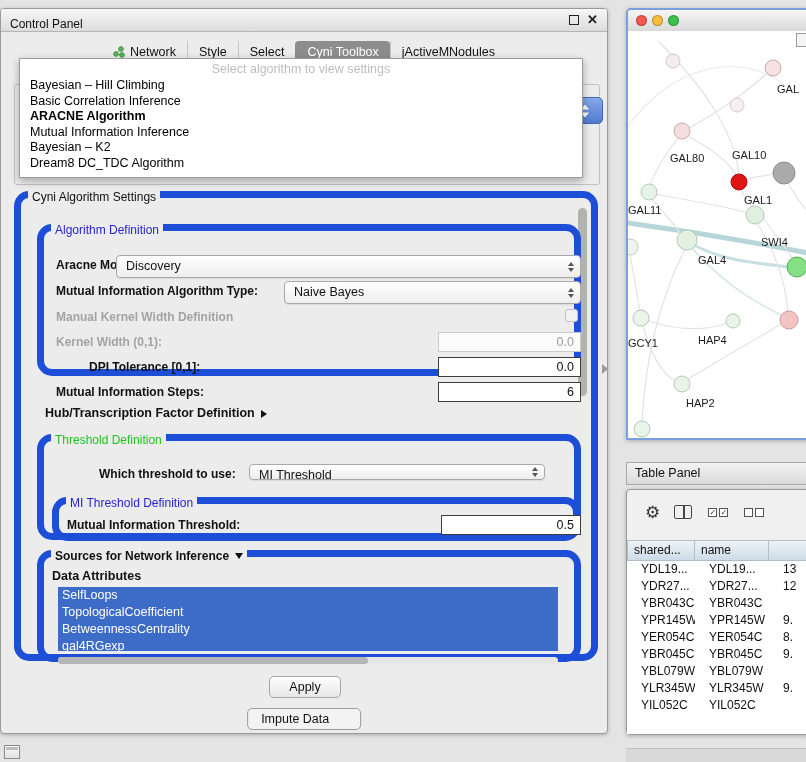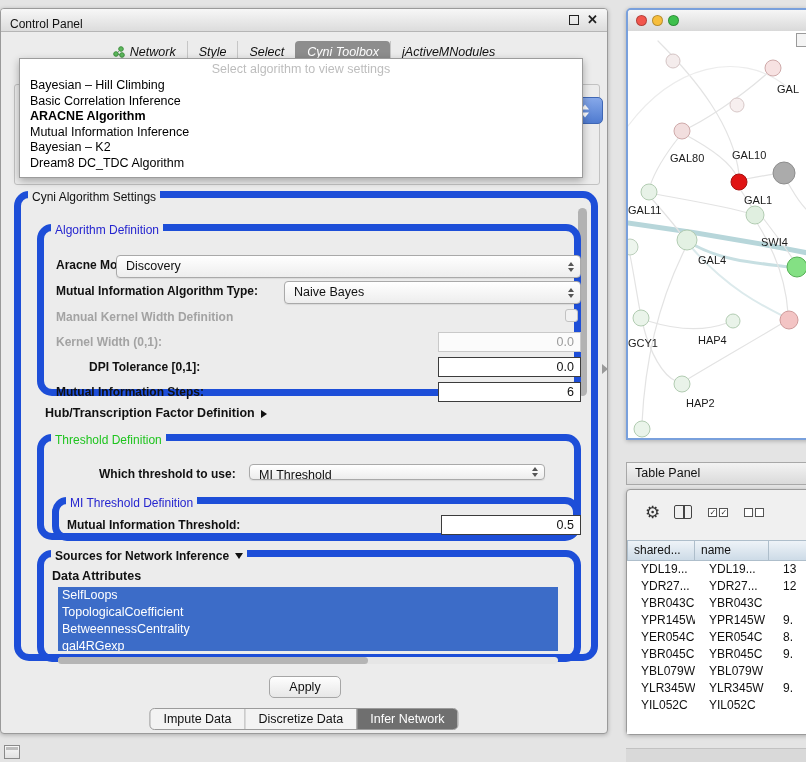--- a/index.html
+++ b/index.html
@@ -6,21 +6,21 @@
   body{font-family:"Liberation Sans", sans-serif; background:#e4e4e4;}
   .stage{position:relative;width:806px;height:762px;overflow:hidden;background:#e4e4e4;}
   .window{position:absolute;background:#ececec;border:1px solid #9a9a9a;border-radius:4px;box-shadow:0 1px 4px rgba(0,0,0,.25);box-sizing:border-box;}
   
   .cp-window{left:0;top:8px;width:608px;height:726px;}
   .titlebar{position:absolute;left:0;right:0;top:0;height:22px;background:linear-gradient(#f7f7f7,#dcdcdc);border-bottom:1px solid #b5b5b5;border-radius:3px 3px 0 0;display:flex;align-items:flex-end;}
   .titlebar .ttext{font-size:12px;color:#111;padding-left:9px;}
   .wctl{position:absolute;right:9px;top:5px;display:flex;gap:8px;align-items:center;}
   .wctl .sq{width:8px;height:8px;border:1.5px solid #222;background:transparent;}
   .wctl .x{font-size:13px;font-weight:bold;color:#222;line-height:11px;}
-  .toptabs{position:absolute;left:0;right:0;top:32px;display:flex;justify-content:center;align-items:center;font-style:italic;}
+  .toptabs{position:absolute;left:0;right:0;top:32px;display:flex;justify-content:center;align-items:center;}
   .toptabs .tab{display:flex;align-items:center;gap:5px;font-size:12.5px;padding:4px 11px;border-left:1px solid #c6c6c6;color:#111;white-space:nowrap;}
   .toptabs .tab:first-child{border-left:none;}
   .toptabs .tab.sel{background:#8d8d8d;color:#fff;border-radius:4px;border-left-color:transparent;}
   .neticon{display:inline-flex;width:12px;height:12px;}
   
   .behind-box{position:absolute;left:13px;top:75px;width:584px;height:99px;border:1px solid #c2c2c2;border-radius:3px;z-index:1;}
   .combo-stub{position:absolute;left:566px;top:88px;width:36px;height:27px;border-radius:5px;background:linear-gradient(#86a8e9,#4f7bd0);border:1px solid #3f67b5;z-index:2;box-sizing:border-box;}
   .combo-stub .arr{position:absolute;left:50%;top:50%;transform:translate(-50%,-50%);display:flex;flex-direction:column;gap:3px;}
   .combo-stub .arr i{display:block;width:0;height:0;border-left:4px solid transparent;border-right:4px solid transparent;}
   .combo-stub .arr i.up{border-bottom:5px solid #fff;}
@@ -50,21 +50,21 @@
   .field.dis{border:1px solid #c9c9c9;color:#9b9b9b;background:#fbfbfb;}
   .cb{position:absolute;width:13px;height:13px;border:1px solid #c2c2c2;border-radius:3px;background:#f1f1f1;box-sizing:border-box;}
   .tri-right{display:inline-block;width:0;height:0;border-top:4.5px solid transparent;border-bottom:4.5px solid transparent;border-left:6.5px solid #111;margin-left:6px;vertical-align:-1px;}
   .tri-down{display:inline-block;width:0;height:0;border-left:4.5px solid transparent;border-right:4.5px solid transparent;border-top:6.5px solid #111;margin-left:6px;vertical-align:1px;}
   .attr-list{position:absolute;left:14px;top:30px;width:500px;height:64px;background:#fff;overflow:hidden;}
   .attr-item{font-size:12.5px;line-height:17px;height:17px;padding-left:4px;color:#111;white-space:nowrap;}
   .attr-item.sel{background:var(--sel-blue,#3c6cc8);color:#fff;}
   .hscroll{position:absolute;left:14px;top:100px;width:500px;height:7px;background:#e6e6e6;border-radius:3.5px;}
   .hscroll .thumb{position:absolute;left:0;top:0;height:7px;width:310px;background:#b5b5b5;border-radius:3.5px;}
   .apply-btn{position:absolute;left:268px;top:667px;width:72px;height:22px;border-radius:5px;background:linear-gradient(#fefefe,#e7e7e7);border:1px solid #a6a6a6;font-size:12.5px;text-align:center;line-height:20px;color:#111;box-sizing:border-box;}
-  .seg{position:absolute;left:50%;transform:translateX(-50%);top:699px;display:flex;border:1px solid #9b9b9b;border-radius:5px;overflow:hidden;background:#f3f3f3;height:22px;box-sizing:border-box;}
+  .seg{position:absolute;left:50%;transform:translateX(-50%);top:699px;display:flex;border:1px solid #9b9b9b;border-radius:5px;overflow:hidden;background:#f3f3f3;height:22px;box-sizing:border-box;flex-direction:column;}
   .seg .sitem{font-size:12.5px;line-height:20px;padding:0 13px;border-left:1px solid #b3b3b3;color:#111;white-space:nowrap;}
   .seg .sitem:first-child{border-left:none;}
   .seg .sitem.sel{background:#6f6f6f;color:#fff;}
   .split-arrow{position:absolute;left:602px;top:364px;width:0;height:0;border-top:5px solid transparent;border-bottom:5px solid transparent;border-left:6px solid #9a9a9a;z-index:20;}
   
   .net-window{left:626px;top:8px;width:184px;height:432px;border:2px solid #79a0dc;border-radius:5px 5px 0 0;background:#fff;}
   .net-title{position:absolute;left:0;right:0;top:0;height:21px;background:linear-gradient(#f6f6f6,#d9d9d9);border-bottom:1px solid #b2b2b2;border-radius:3px 3px 0 0;}
   .lights{position:absolute;left:8px;top:5px;display:flex;gap:5px;}
   .light{width:11px;height:11px;border-radius:50%;box-sizing:border-box;border:1px solid rgba(0,0,0,.25);}
   .net-canvas{position:absolute;left:0;right:0;top:21px;bottom:0;background:#fff;overflow:hidden;}
@@ -150,21 +150,21 @@
           <div class="algo-item">Mutual Information Inference</div>
           <div class="algo-item">Bayesian – K2</div>
           <div class="algo-item">Dream8 DC_TDC Algorithm</div>
         </div>
     </div>
 
     <div class="gbox settings-box">
       <span class="gtitle">Cyni Algorithm Settings</span>
       <div class="settings-scroll"></div>
 
-      <div class="gbox" style="left:16px;top:26px;width:544px;height:172px;">
+      <div class="gbox" style="left:16px;top:26px;width:544px;height:152px;">
         <span class="gtitle blue">Algorithm Definition</span>
 
         <span class="flabel" style="left:12px;top:27px;">Aracne Mode:</span>
         <div class="combo" style="left:72px;top:24px;width:465px;height:23px;">
           <div class="cval">Discovery</div>
           <span class="arr">
               <i class="up"></i>
               <i class="dn"></i>
             </span>
         </div>

